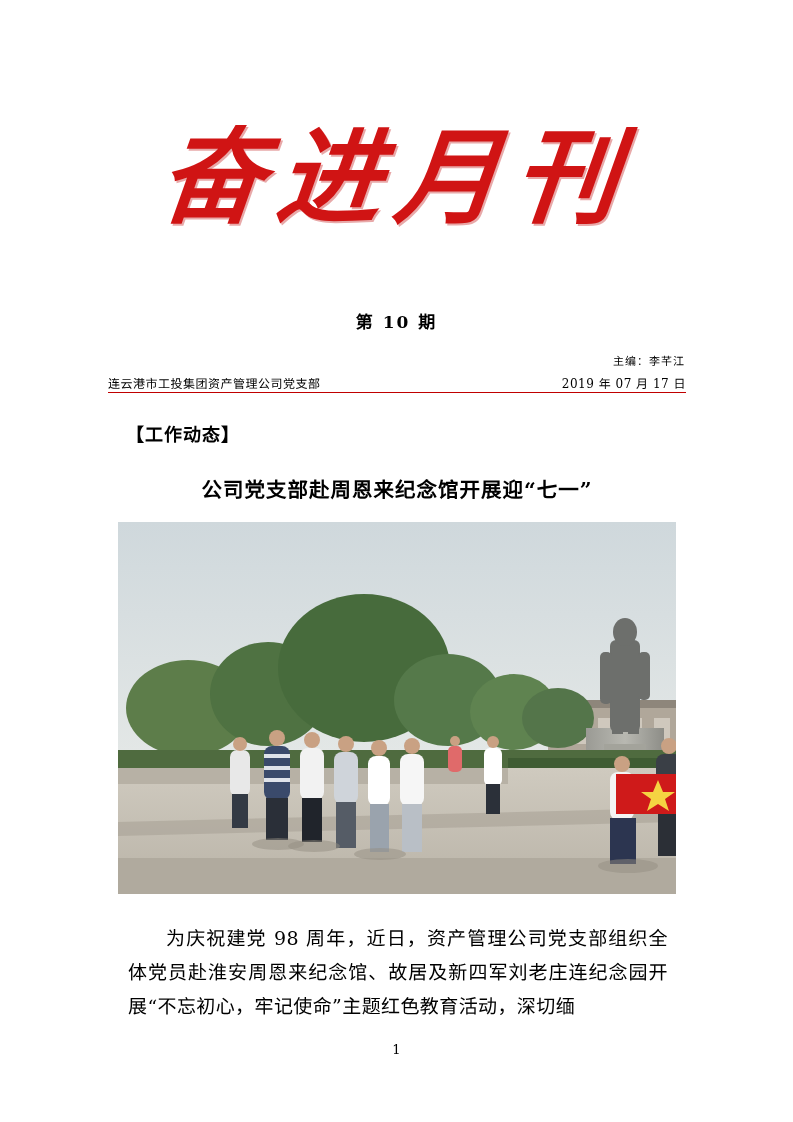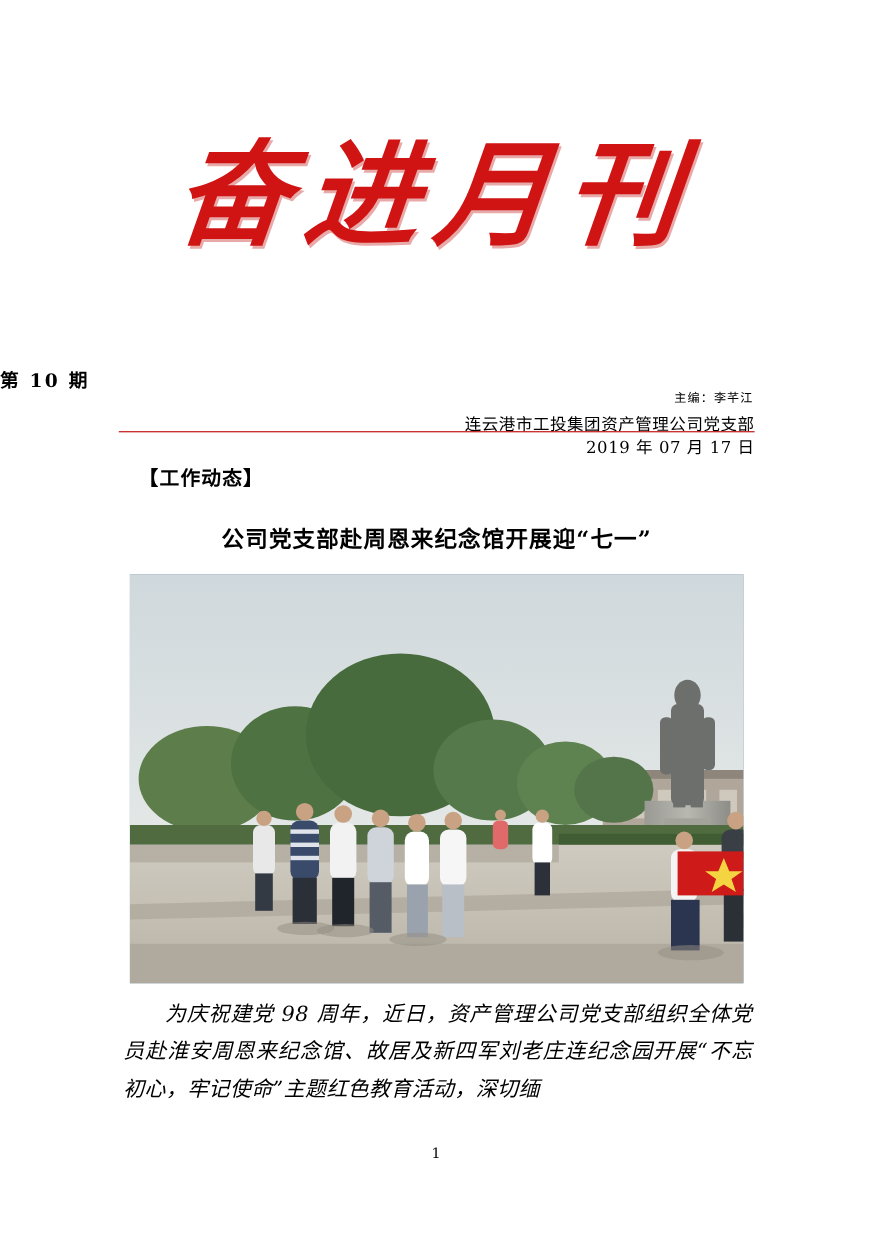--- a/index.html
+++ b/index.html
@@ -42,49 +42,47 @@
     letter-spacing: 14px;
     text-shadow: 2px 2px 0 rgba(190, 10, 10, 0.35);
     transform: skewX(-6deg);
   }
 
   .issue-line {
     position: absolute;
     top: 308px;
     left: 0;
     width: 793px;
-    text-align: left;
+    text-align: center;
     font-family: "DejaVu Serif", serif;
     font-size: 17px;
     font-weight: bold;
     letter-spacing: 2px;
-    margin-top: 24px;
   }
 
   
   .editor-line {
     position: absolute;
     top: 352px;
     right: 108px;
     font-family: "DejaVu Serif", serif;
     font-size: 11px;
     letter-spacing: 1px;
   }
   .header-row {
     position: absolute;
     top: 374px;
     left: 108px;
     width: 578px;
     display: flex;
     justify-content: space-between;
     align-items: flex-end;
     font-family: "DejaVu Serif", serif;
-    font-size: 15px;
+    font-size: 12px;
     letter-spacing: 0.5px;
-    flex-direction: column;
   }
   .header-rule {
     position: absolute;
     top: 392px;
     left: 108px;
     width: 578px;
     height: 0;
     border-top: 1.6px solid #c00000;
   }
 
@@ -132,21 +130,21 @@
     top: 906px;
     left: 112px;
     width: 572px;
     font-family: "DejaVu Serif", serif;
     font-size: 19px;
     line-height: 1.78;
     letter-spacing: 0.4px;
     text-align: justify;
     text-justify: inter-ideograph;
   }
-  .body-text p { margin: 0; text-indent: 2em; font-style: italic; }
+  .body-text p { margin: 16px; text-indent: 2em; }
 
   .page-number {
     position: absolute;
     top: 1042px;
     left: 0;
     width: 793px;
     text-align: center;
     font-family: "DejaVu Serif", serif;
     font-size: 13px;
   }

